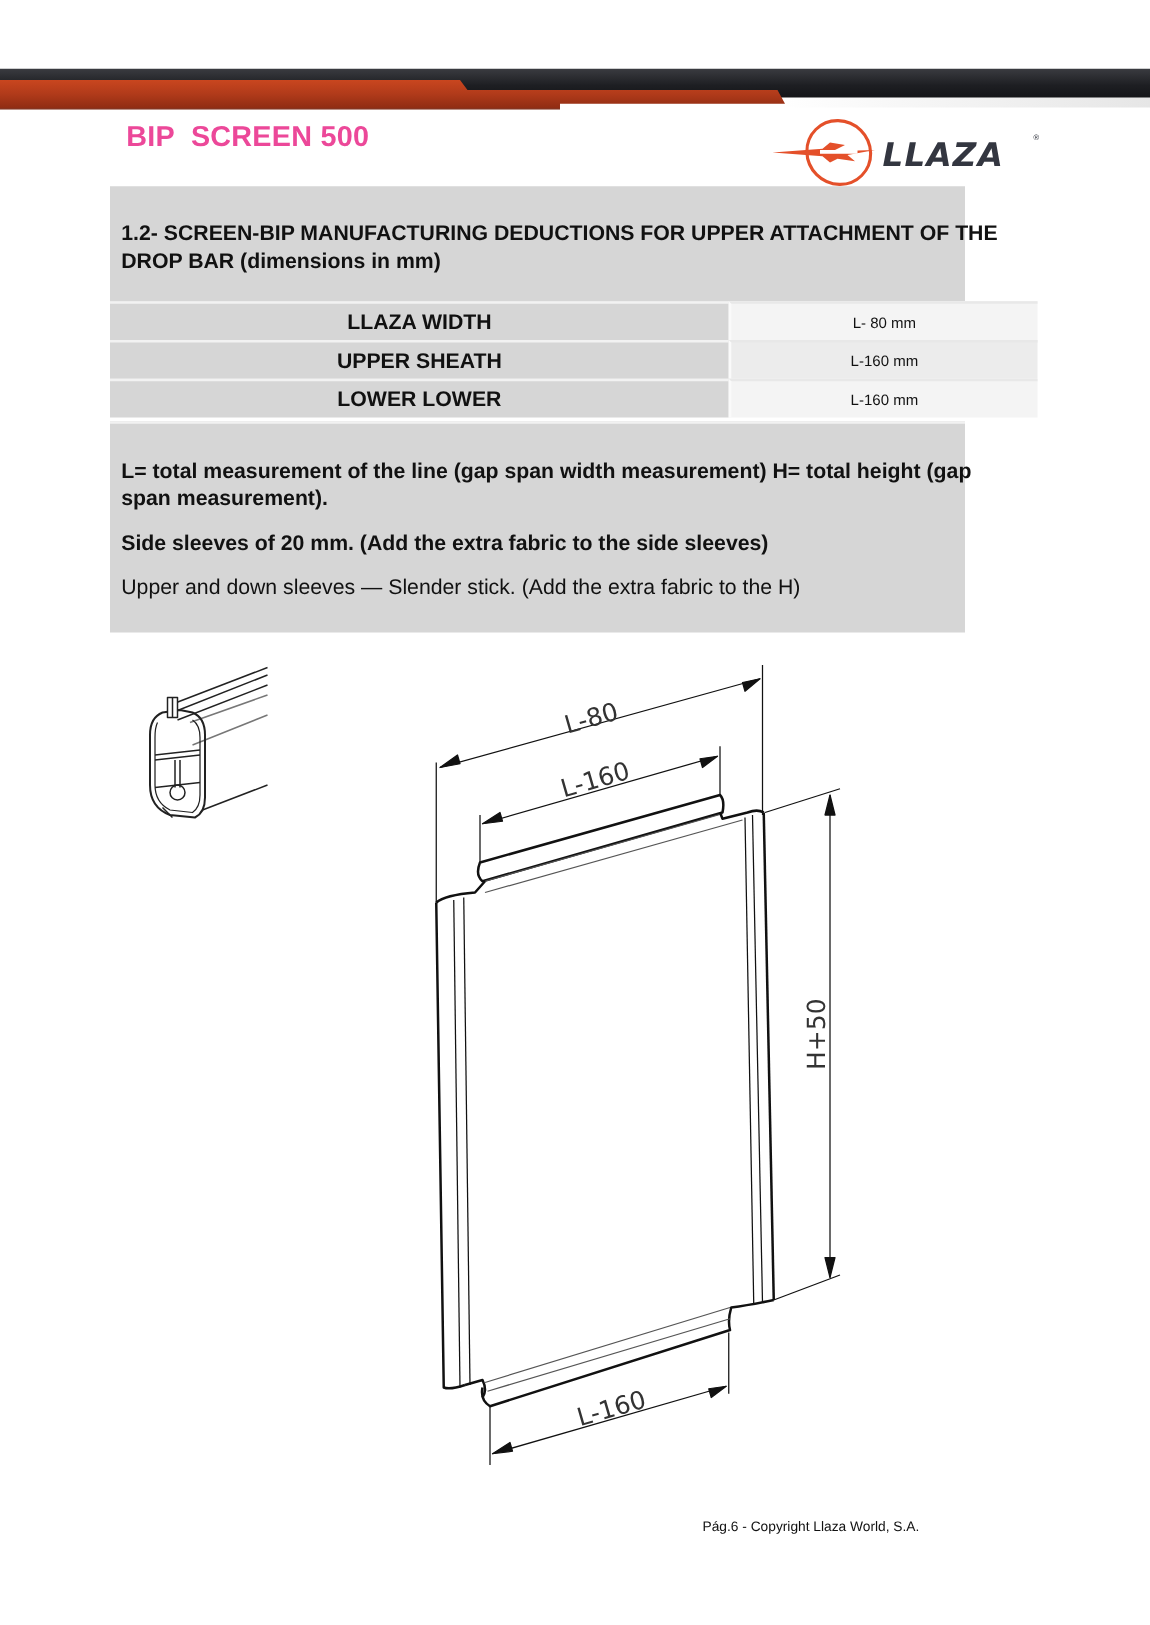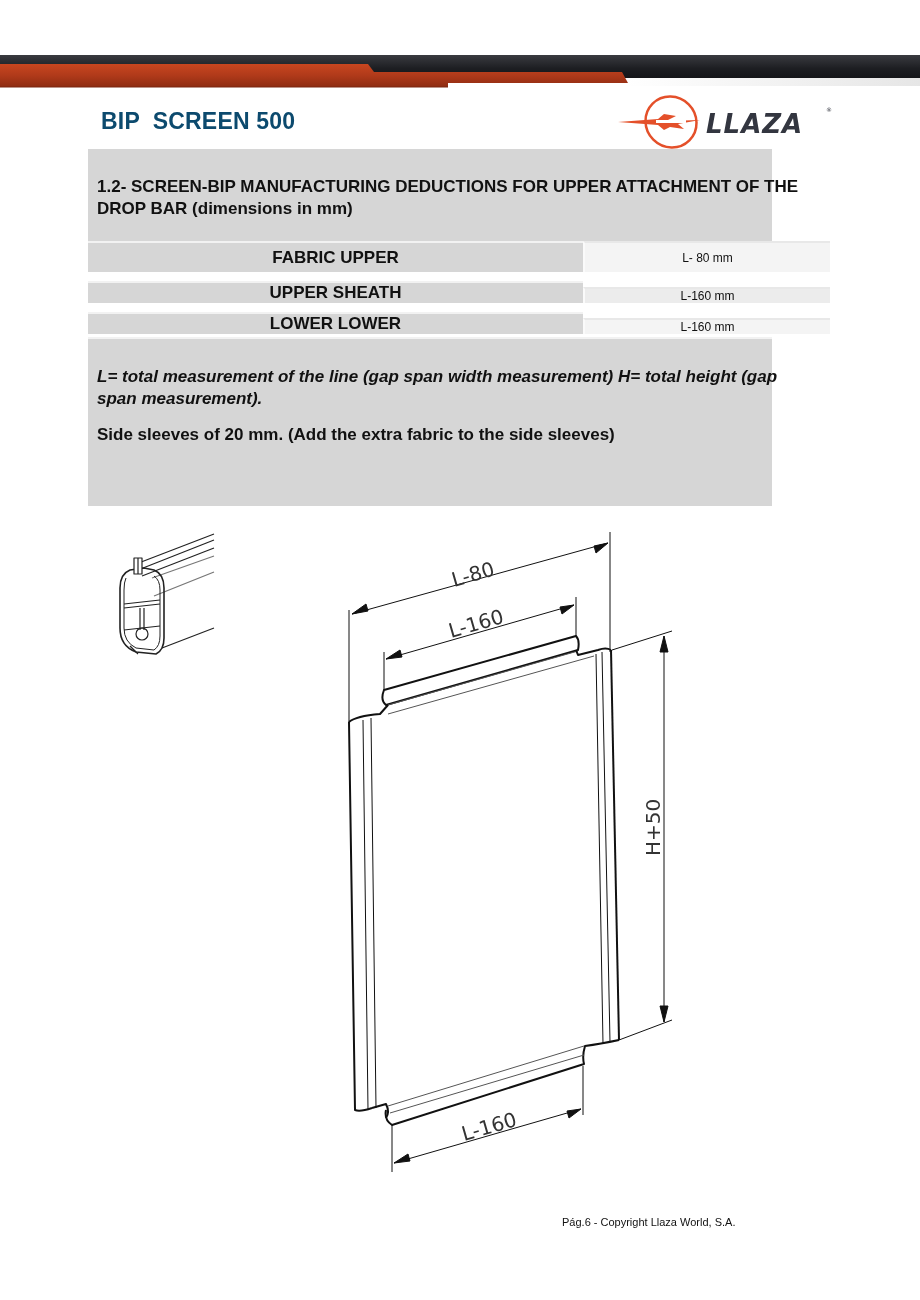--- a/index.html
+++ b/index.html
@@ -3,46 +3,46 @@
   <meta charset="utf-8">
   <style>
     html, body { margin: 0; padding: 0; }
     body {
       width: 920px; height: 1300px; background: #ffffff; position: relative; overflow: hidden;
       font-family: "Liberation Sans", sans-serif; color: #111;
     }
     .banner { position: absolute; left: 0; top: 0; width: 920px; height: 90px; }
     .page-title {
       position: absolute; left: 101px; top: 96px; font-size: 23px; font-weight: bold;
-      letter-spacing: 0.2px; white-space: pre; color: #0c4a6e; margin-top: 12px;
+      letter-spacing: 0.2px; white-space: pre; color: #ec4899;
     }
     .logo { position: absolute; left: 618px; top: 94px; width: 215px; height: 56px; }
     .panel { position: absolute; left: 88px; width: 684px; background: #d6d6d6; }
     .panel-head { top: 149px; height: 92px; }
     .panel-head .heading {
       position: absolute; left: 9px; top: 27px; width: 720px;
       font-size: 17px; font-weight: bold; line-height: 22px;
     }
     .table { position: absolute; left: 88px; top: 241px; width: 742px; }
     .row { display: flex; height: 31px; margin-bottom: 0; }
-    .row + .row { margin-top: 0; align-items: flex-end; }
+    .row + .row { margin-top: 0; }
     .cell-label {
       width: 495px; background: #d6d6d6; border-top: 2px solid #f2f2f2;
       display: flex; align-items: center; justify-content: center;
       font-size: 17px; font-weight: bold; box-sizing: border-box;
     }
     .cell-value {
       flex: 1; background: #f4f4f4; border-top: 2px solid #e8e8e8; border-left: 2px solid #fafafa;
       display: flex; align-items: center; justify-content: center;
       font-size: 12px; box-sizing: border-box;
     }
     .row:nth-child(2) .cell-value { background: #ececec; }
     .panel-notes { top: 337px; height: 169px; border-top: 2px solid #f2f2f2; box-sizing: border-box; }
     .notes-bold {
-      position: absolute; left: 9px; top: 27px; width: 720px; font-size: 17px; font-weight: bold; line-height: 22px; font-style: italic;
+      position: absolute; left: 9px; top: 27px; width: 720px; font-size: 17px; font-weight: bold; line-height: 22px;
     }
     .notes-line { position: absolute; left: 9px; font-size: 17px; line-height: 22px; }
     .notes-line.l1 { top: 85px; font-weight: bold; }
     .notes-line.l2 { top: 120px; }
     .profile { position: absolute; left: 108px; top: 530px; width: 110px; height: 130px; }
     .drawing { position: absolute; left: 330px; top: 525px; width: 370px; height: 660px; }
     .dim-text { font-family: "DejaVu Sans", sans-serif; font-size: 20px; fill: #333; }
     .footer {
       position: absolute; left: 562px; top: 1216px; font-size: 11px; color: #111;
     }
@@ -85,36 +85,37 @@
   <text x="88" y="39" font-family="DejaVu Sans, sans-serif" font-weight="bold" font-style="italic" font-size="26" fill="#333640" letter-spacing="1">LLAZA</text>
   <text x="208" y="18" font-family="DejaVu Sans, sans-serif" font-size="6" fill="#333640">®</text>
 </svg>
 
 <div class="panel panel-head">
   <div class="heading">1.2-  SCREEN-BIP MANUFACTURING DEDUCTIONS FOR UPPER ATTACHMENT OF THE DROP BAR (dimensions in mm)</div>
 </div>
 
 <div class="table">
   <div class="row">
-    <div class="cell-label">FABRIC UPPER</div>
+    <div class="cell-label">LLAZA WIDTH</div>
     <div class="cell-value">L- 80 mm</div>
   </div>
   <div class="row">
     <div class="cell-label">UPPER SHEATH</div>
     <div class="cell-value">L-160 mm</div>
   </div>
   <div class="row">
     <div class="cell-label">LOWER LOWER</div>
     <div class="cell-value">L-160 mm</div>
   </div>
 </div>
 
 <div class="panel panel-notes">
   <div class="notes-bold">L= total measurement of the line (gap span width measurement)  H= total height (gap span measurement).</div>
   <div class="notes-line l1">Side sleeves of 20 mm. (Add the extra fabric to the side sleeves)</div>
+  <div class="notes-line l2">Upper and down sleeves — Slender stick. (Add the extra fabric to the H)</div>
 </div>
 
 <svg class="profile" viewBox="0 0 110 130" width="110" height="130">
   <g fill="none" stroke="#222" stroke-width="1.2" stroke-linejoin="round">
 
     <line x1="28" y1="34" x2="106" y2="4"></line>
     <line x1="30" y1="40" x2="106" y2="10"></line>
     <line x1="34" y1="46" x2="106" y2="18"></line>
     <line x1="44" y1="48" x2="106" y2="26" stroke="#777"></line>
     <line x1="46" y1="66" x2="106" y2="42" stroke="#777"></line>

